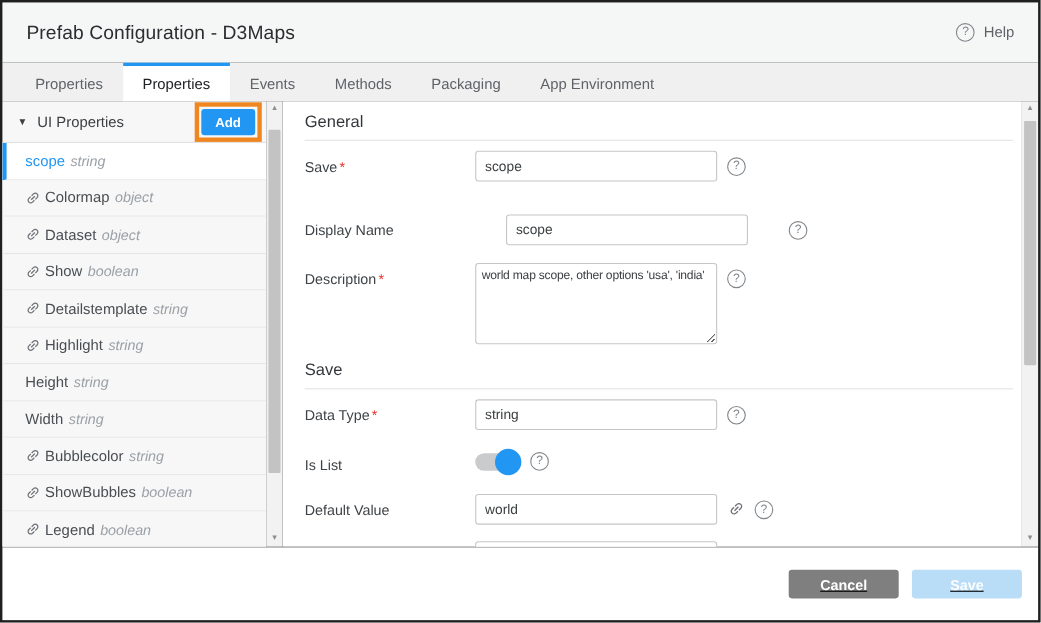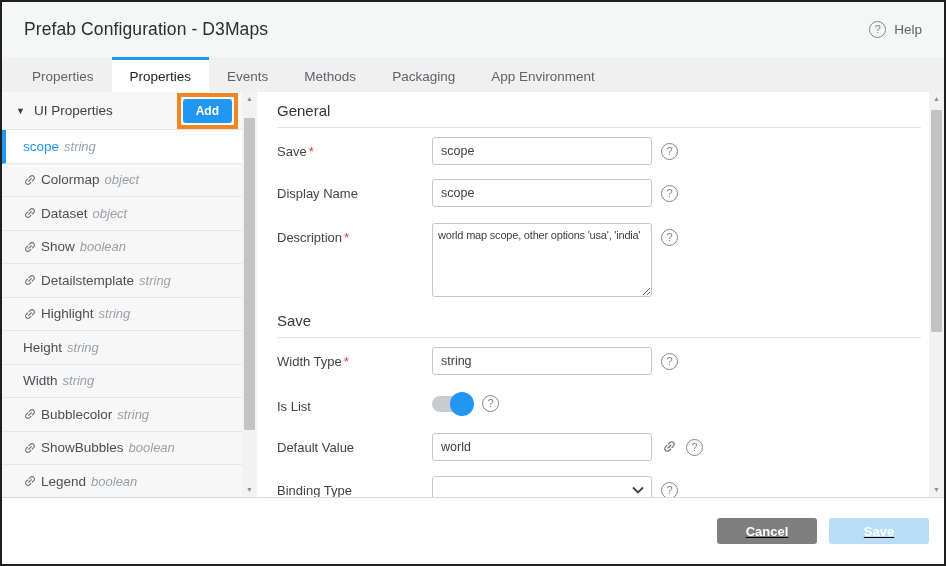--- a/index.html
+++ b/index.html
@@ -75,21 +75,21 @@
     padding:0 8px; font-size:12.5px; color:#3c4043; background:#fff;
     font-family:inherit;}
   .ftext{width:220px; height:74px; border:1px solid #c6c6c6; border-radius:3px;
     padding:4px 5px; font-size:11px; letter-spacing:-0.2px; color:#3c4043;
     background:#fff; resize:both; font-family:inherit; line-height:1.4;}
   .help-circle{width:17px; height:17px; border:1.4px solid #80868b; border-radius:50%;
     color:#80868b; font-size:11px; display:flex; align-items:center;
     justify-content:center; margin-left:9px; margin-top:6px; flex:0 0 auto;
     cursor:pointer; line-height:1;}
   .row-name{margin-top:9px;}
-  .row-display{margin-top:14px;}
+  .row-display{margin-top:30px;gap:28px;}
   .row-desc{margin-top:16px;}
   .row-datatype{margin-top:9px;}
   .row-islist{margin-top:17px;}
   .row-default{margin-top:19px;}
   .row-binding{margin-top:15px;}
 
   
   .switch{width:40px; height:16px; border-radius:8px; background:#c9cbcd;
     position:relative; margin-top:4px; cursor:pointer;}
   .switch .knob{position:absolute; width:24px; height:24px; border-radius:50%;
@@ -259,21 +259,21 @@
 
       <div class="frow row-desc">
         <div class="flabel"><span>Description</span><span class="req">*</span></div>
         <textarea class="ftext" style="">world map scope, other options 'usa', 'india'</textarea>
         <span class="help-circle">?</span>
       </div>
 
       <div class="section-title data">Save</div>
 
       <div class="frow row-datatype">
-        <div class="flabel"><span>Width Type</span><span class="req">*</span></div>
+        <div class="flabel"><span>Data Type</span><span class="req">*</span></div>
         <input class="finput" value="string" style="">
         <span class="help-circle">?</span>
       </div>
 
       <div class="frow row-islist">
         <div class="flabel"><span>Is List</span></div>
         <div class="switch on">
           <div class="knob"></div>
         </div>
         <span class="help-circle" style="margin-left:10px;margin-top:3px;">?</span>

